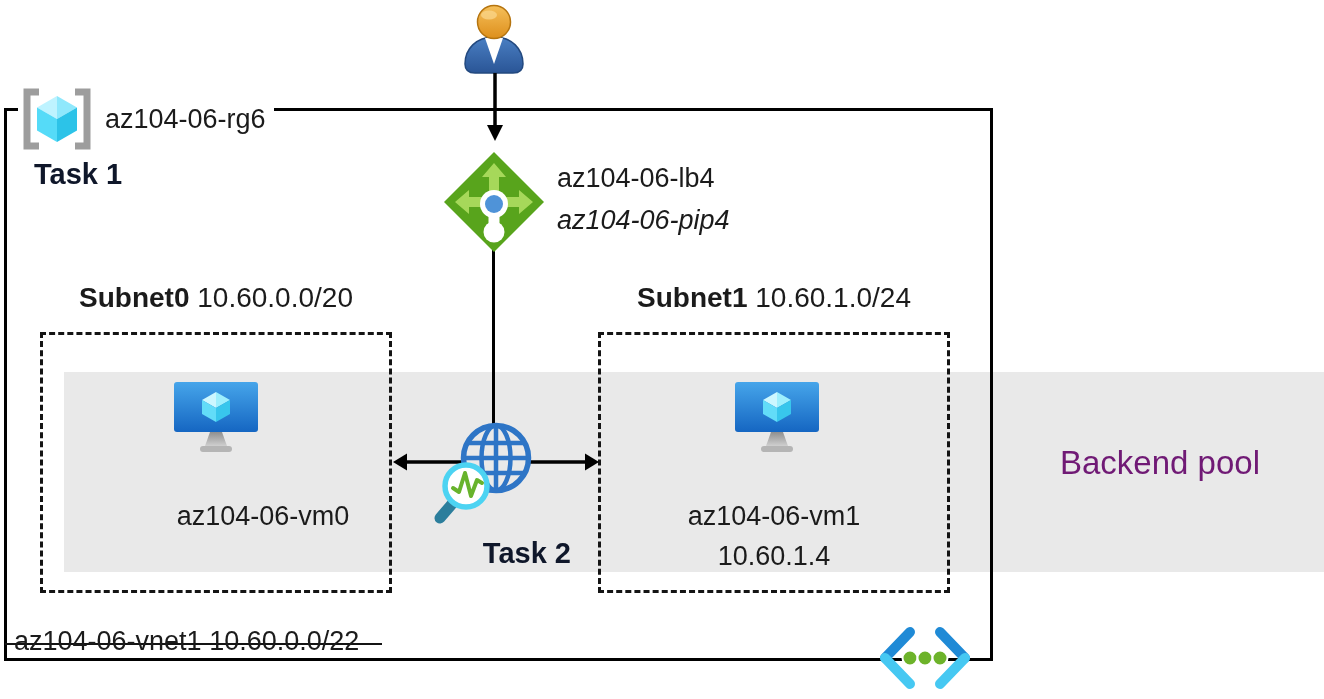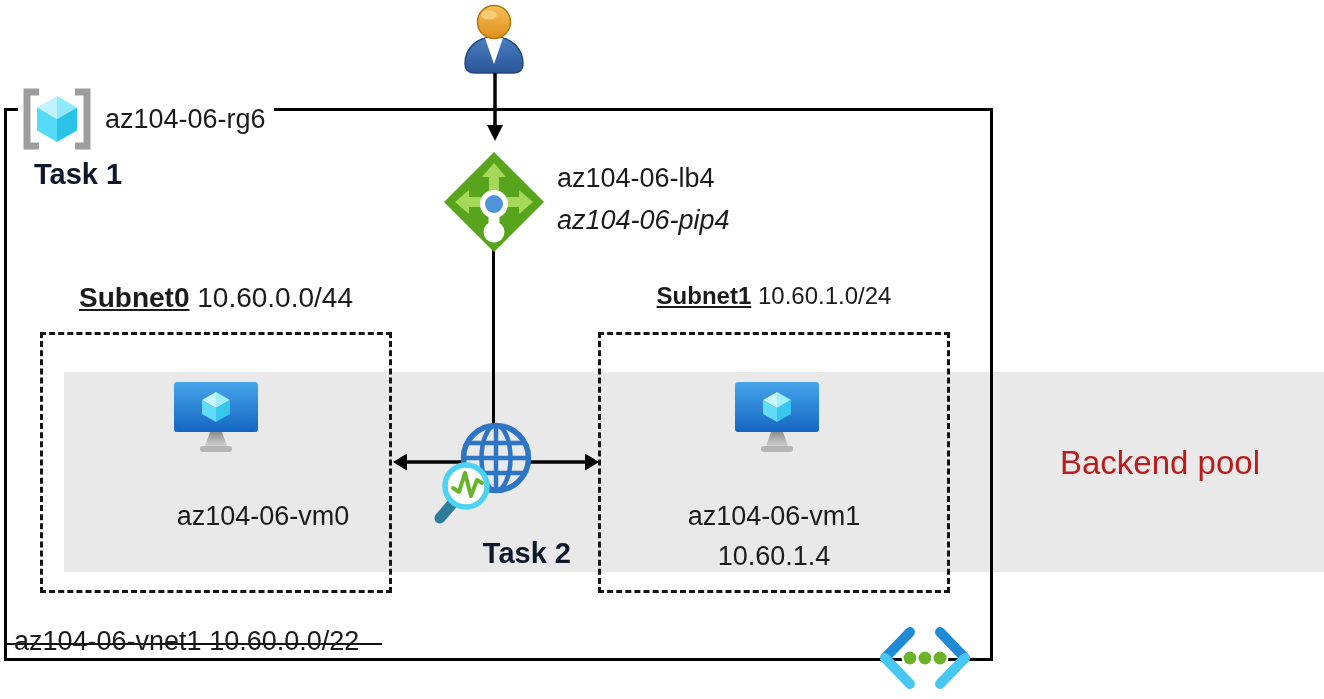--- a/index.html
+++ b/index.html
@@ -6,25 +6,25 @@
   body{
     width:1324px;height:699px;position:relative;overflow:hidden;background:#ffffff;
     font-family:"Liberation Sans", sans-serif;color:#1b1b1b;
   }
   .abs{position:absolute;}
   .band{background:#e9e9e9;z-index:1;}
   .rg-rect{border:3px solid #000;z-index:2;box-sizing:border-box;}
   .subnet-box{border:3px dashed #141414;z-index:3;box-sizing:border-box;}
   .lbl{font-size:27px;line-height:1.0;white-space:nowrap;z-index:6;}
   .lbl.center{text-align:center;white-space:normal;}
-  .bold{font-weight:bold;text-decoration:underline;}
+  .bold{font-weight:bold;}
   .task{font-size:29px;font-weight:bold;color:#0f172a;z-index:6;}
   .rg-label{display:flex;align-items:center;gap:9px;background:#ffffff;z-index:7;height:64px;padding-right:8px;}
   .rg-label .txt{font-size:27px;}
-  .backend{font-size:33px;color:#b91c1c;text-align:center;z-index:2;}
+  .backend{font-size:33px;color:#701a75;text-align:center;z-index:2;}
   .vm-caption{font-size:27px;line-height:40px;text-align:center;z-index:6;}
   .strike{background:#141414;z-index:2;}
   .conn{background:#000;z-index:3;}
   svg{display:block;}
   .ic{z-index:5;}
   .ic-top{z-index:6;}
 </style>
 </head>
 <body>
 
@@ -82,25 +82,25 @@
   <rect x="46.5" y="54" width="11" height="26" rx="5" fill="#fff"></rect>
   <circle cx="52" cy="82" r="10.5" fill="#fff"></circle>
   <circle cx="52" cy="54" r="9" fill="#4f93d8"></circle>
 </svg>
 
 <div class="abs lbl" style="left:557px;top:165px;">az104-06-lb4</div>
 <div class="abs lbl" style="left:557px;top:207px;font-style:italic;">az104-06-pip4</div>
 
 <div class="abs lbl center" style="left:40px;top:284px;width:352px;font-size:28px;">
   <span class="bold">Subnet0</span>
-  <span>10.60.0.0/44</span>
+  <span>10.60.0.0/20</span>
 </div>
 <div class="abs subnet-box" style="left:40px;top:332px;width:352px;height:261px;"></div>
 
-<div class="abs lbl center" style="left:598px;top:284px;width:352px;font-size:24px;">
+<div class="abs lbl center" style="left:598px;top:284px;width:352px;font-size:28px;">
   <span class="bold">Subnet1</span>
   <span>10.60.1.0/24</span>
 </div>
 <div class="abs subnet-box" style="left:598px;top:332px;width:352px;height:261px;"></div>
 
 <svg class="abs ic" width="88" height="74" viewBox="0 0 88 74" style="left:172px;top:380px;">
   <defs>
     <linearGradient id="gMon" x1="0" y1="0" x2="0" y2="1">
       <stop offset="0" stop-color="#46a5ea"></stop>
         <stop offset="1" stop-color="#1566c2"></stop>

